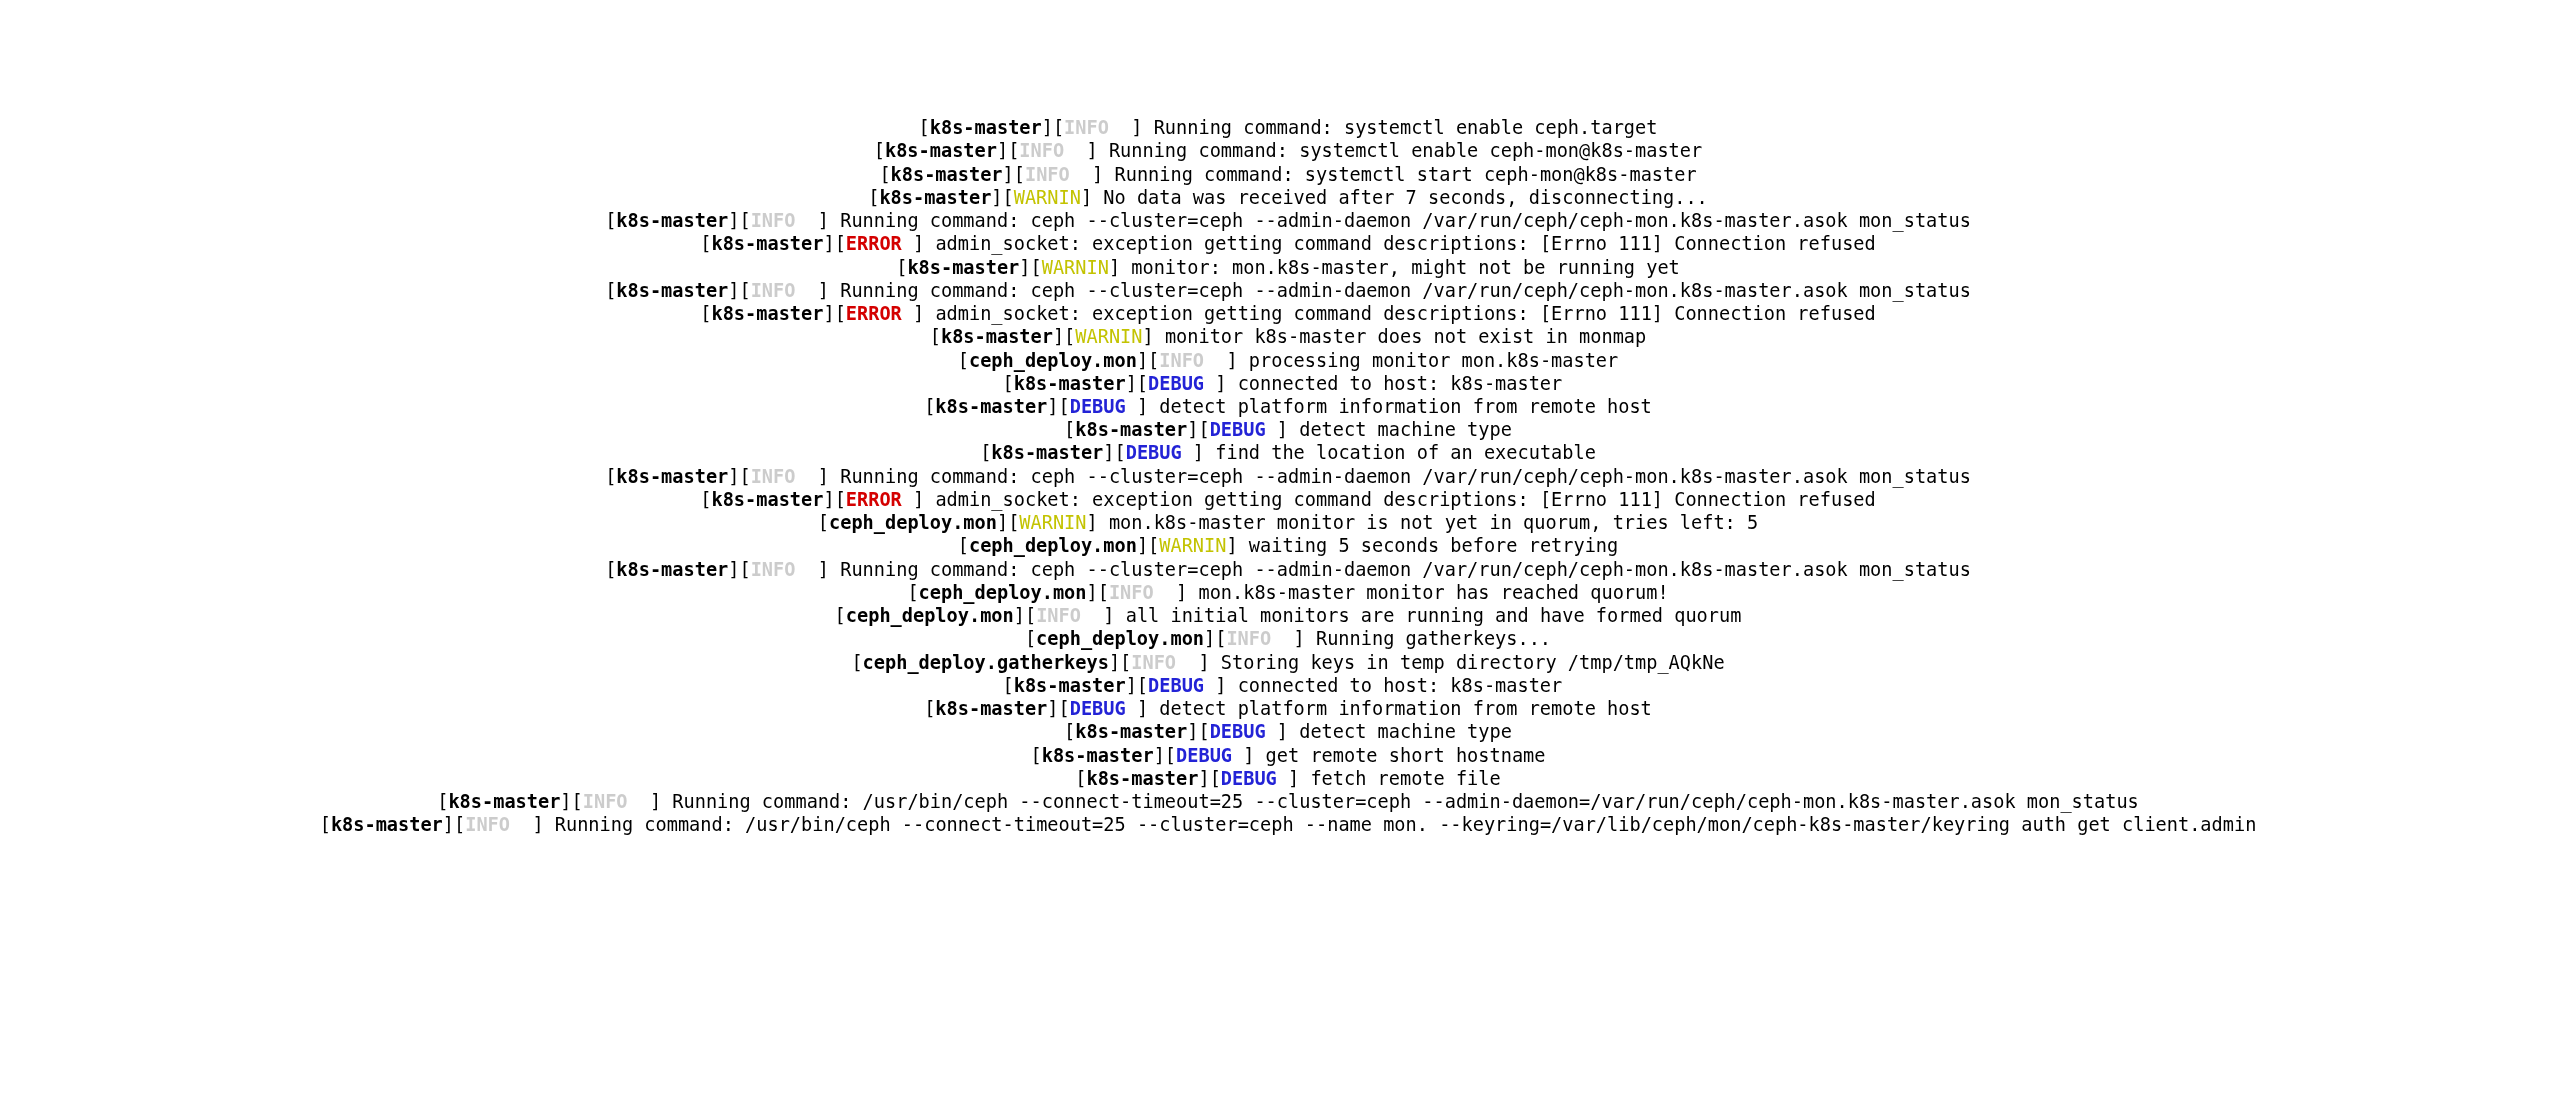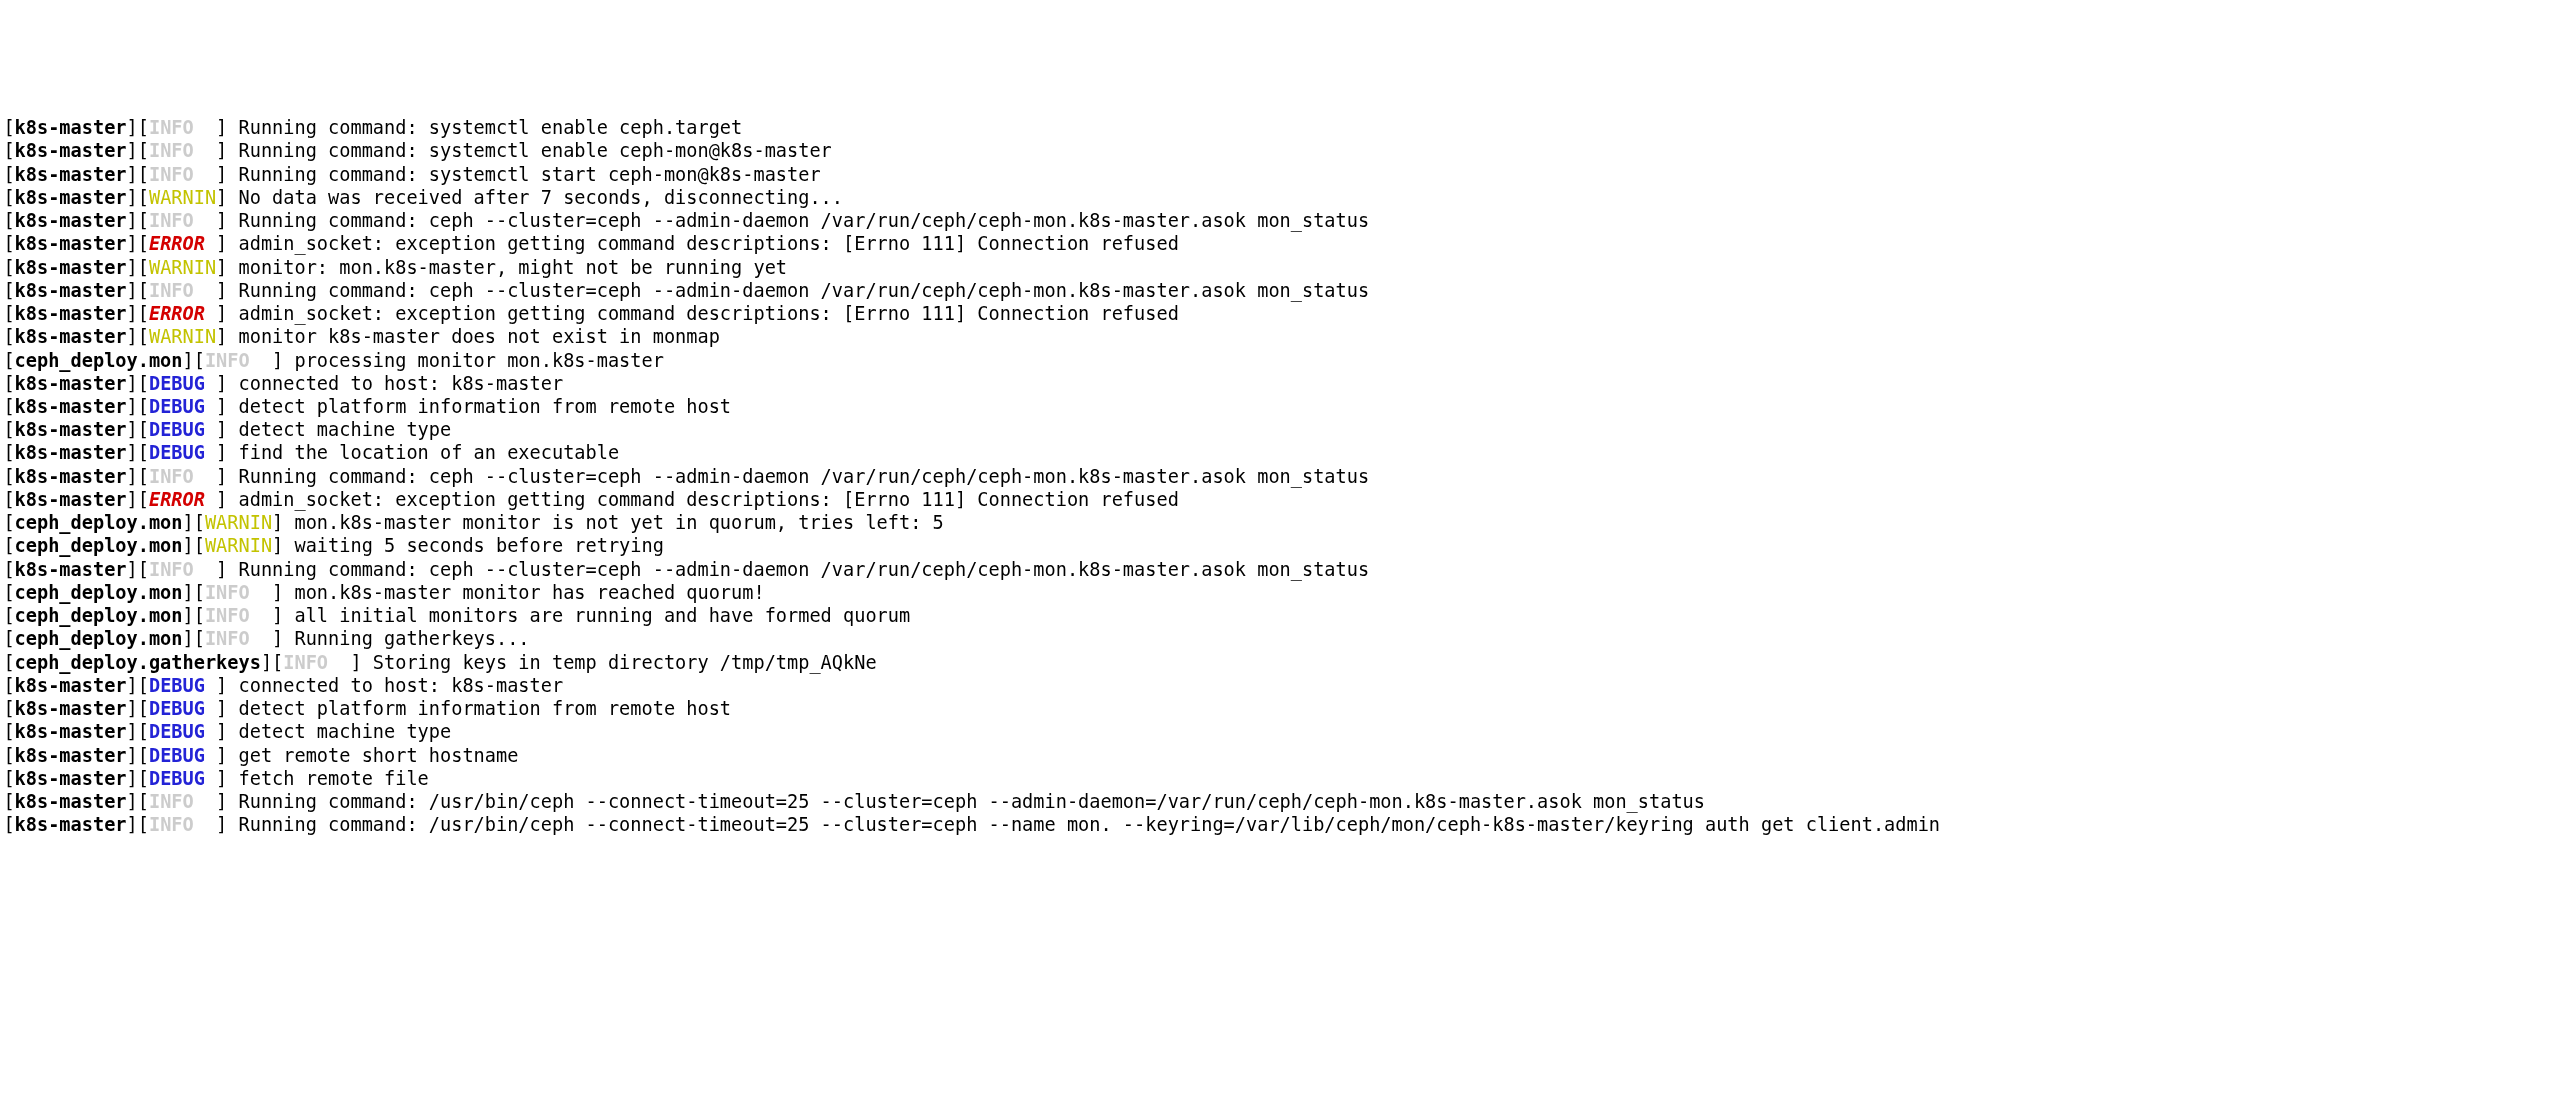--- a/index.html
+++ b/index.html
@@ -10,26 +10,27 @@
     font-size: 18.6px;
     line-height: 1.25;
     color: #000000;
     white-space: pre-wrap;
     word-break: break-all;
   }
   #terminal {
     padding: 0 3.4px;
     width: 2576px;
     box-sizing: border-box;
+    text-align: center;
   }
   .bold { font-weight: 700; }
   .info  { color: #cccccc; font-weight: 700; }
   .debug { color: #2323d6; font-weight: 700; }
   .warn  { color: #c3c300; font-weight: 400; }
-  .error { color: #d40000; font-weight: 700; font-style: italic; }
+  .error { color: #d40000; font-weight: 700; }
   .line {
     display: block;
   }
 </style>
 </head>
 <body>
 
 
 
 <div id="terminal"><span class="line">[<span class="bold">k8s-master</span>][<span class="info">INFO  </span>] <span>Running command: systemctl enable ceph.target</span></span><span class="line">[<span class="bold">k8s-master</span>][<span class="info">INFO  </span>] <span>Running command: systemctl enable ceph-mon@k8s-master</span></span><span class="line">[<span class="bold">k8s-master</span>][<span class="info">INFO  </span>] <span>Running command: systemctl start ceph-mon@k8s-master</span></span><span class="line">[<span class="bold">k8s-master</span>][<span class="warn">WARNIN</span>] <span>No data was received after 7 seconds, disconnecting...</span></span><span class="line">[<span class="bold">k8s-master</span>][<span class="info">INFO  </span>] <span>Running command: ceph --cluster=ceph --admin-daemon /var/run/ceph/ceph-mon.k8s-master.asok mon_status</span></span><span class="line">[<span class="bold">k8s-master</span>][<span class="error">ERROR </span>] <span>admin_socket: exception getting command descriptions: [Errno 111] Connection refused</span></span><span class="line">[<span class="bold">k8s-master</span>][<span class="warn">WARNIN</span>] <span>monitor: mon.k8s-master, might not be running yet</span></span><span class="line">[<span class="bold">k8s-master</span>][<span class="info">INFO  </span>] <span>Running command: ceph --cluster=ceph --admin-daemon /var/run/ceph/ceph-mon.k8s-master.asok mon_status</span></span><span class="line">[<span class="bold">k8s-master</span>][<span class="error">ERROR </span>] <span>admin_socket: exception getting command descriptions: [Errno 111] Connection refused</span></span><span class="line">[<span class="bold">k8s-master</span>][<span class="warn">WARNIN</span>] <span>monitor k8s-master does not exist in monmap</span></span><span class="line">[<span class="bold">ceph_deploy.mon</span>][<span class="info">INFO  </span>] <span>processing monitor mon.k8s-master</span></span><span class="line">[<span class="bold">k8s-master</span>][<span class="debug">DEBUG </span>] <span>connected to host: k8s-master </span></span><span class="line">[<span class="bold">k8s-master</span>][<span class="debug">DEBUG </span>] <span>detect platform information from remote host</span></span><span class="line">[<span class="bold">k8s-master</span>][<span class="debug">DEBUG </span>] <span>detect machine type</span></span><span class="line">[<span class="bold">k8s-master</span>][<span class="debug">DEBUG </span>] <span>find the location of an executable</span></span><span class="line">[<span class="bold">k8s-master</span>][<span class="info">INFO  </span>] <span>Running command: ceph --cluster=ceph --admin-daemon /var/run/ceph/ceph-mon.k8s-master.asok mon_status</span></span><span class="line">[<span class="bold">k8s-master</span>][<span class="error">ERROR </span>] <span>admin_socket: exception getting command descriptions: [Errno 111] Connection refused</span></span><span class="line">[<span class="bold">ceph_deploy.mon</span>][<span class="warn">WARNIN</span>] <span>mon.k8s-master monitor is not yet in quorum, tries left: 5</span></span><span class="line">[<span class="bold">ceph_deploy.mon</span>][<span class="warn">WARNIN</span>] <span>waiting 5 seconds before retrying</span></span><span class="line">[<span class="bold">k8s-master</span>][<span class="info">INFO  </span>] <span>Running command: ceph --cluster=ceph --admin-daemon /var/run/ceph/ceph-mon.k8s-master.asok mon_status</span></span><span class="line">[<span class="bold">ceph_deploy.mon</span>][<span class="info">INFO  </span>] <span>mon.k8s-master monitor has reached quorum!</span></span><span class="line">[<span class="bold">ceph_deploy.mon</span>][<span class="info">INFO  </span>] <span>all initial monitors are running and have formed quorum</span></span><span class="line">[<span class="bold">ceph_deploy.mon</span>][<span class="info">INFO  </span>] <span>Running gatherkeys...</span></span><span class="line">[<span class="bold">ceph_deploy.gatherkeys</span>][<span class="info">INFO  </span>] <span>Storing keys in temp directory /tmp/tmp_AQkNe</span></span><span class="line">[<span class="bold">k8s-master</span>][<span class="debug">DEBUG </span>] <span>connected to host: k8s-master </span></span><span class="line">[<span class="bold">k8s-master</span>][<span class="debug">DEBUG </span>] <span>detect platform information from remote host</span></span><span class="line">[<span class="bold">k8s-master</span>][<span class="debug">DEBUG </span>] <span>detect machine type</span></span><span class="line">[<span class="bold">k8s-master</span>][<span class="debug">DEBUG </span>] <span>get remote short hostname</span></span><span class="line">[<span class="bold">k8s-master</span>][<span class="debug">DEBUG </span>] <span>fetch remote file</span></span><span class="line">[<span class="bold">k8s-master</span>][<span class="info">INFO  </span>] <span>Running command: /usr/bin/ceph --connect-timeout=25 --cluster=ceph --admin-daemon=/var/run/ceph/ceph-mon.k8s-master.asok mon_status</span></span><span class="line">[<span class="bold">k8s-master</span>][<span class="info">INFO  </span>] <span>Running command: /usr/bin/ceph --connect-timeout=25 --cluster=ceph --name mon. --keyring=/var/lib/ceph/mon/ceph-k8s-master/keyring auth get client.admin</span></span></div>

